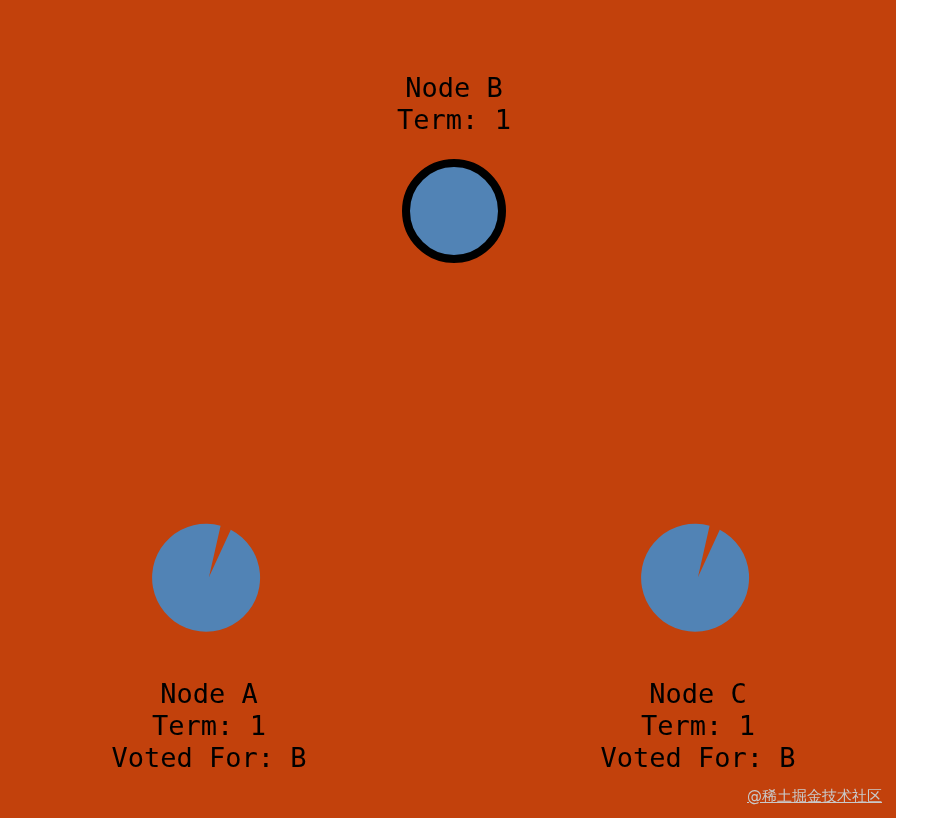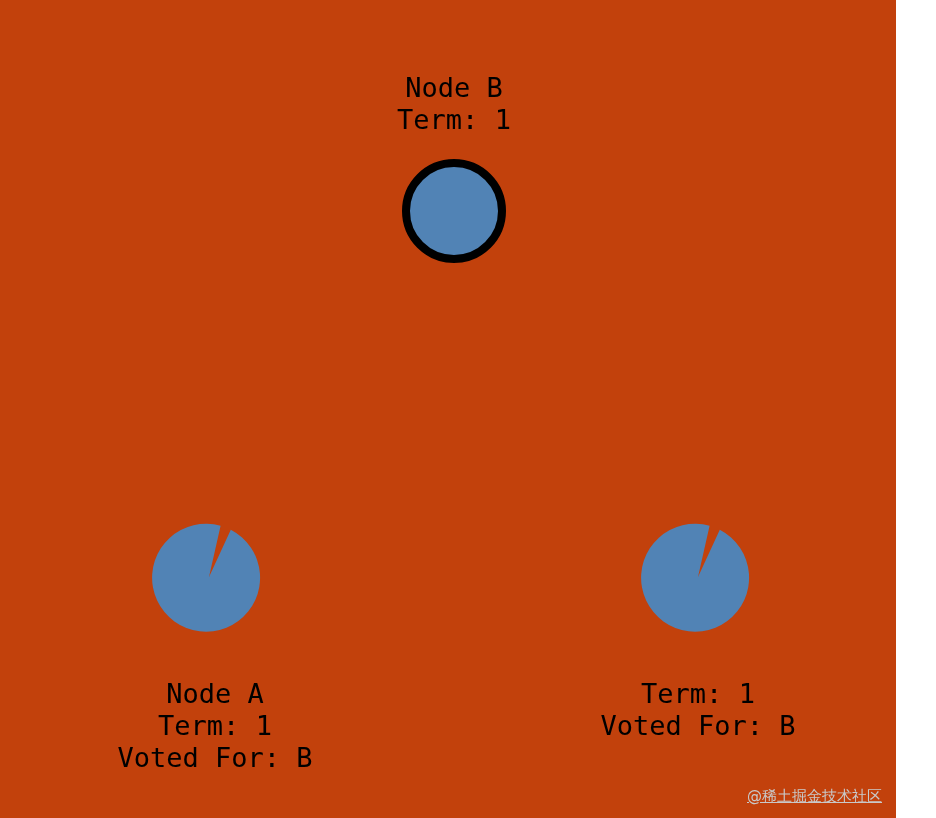--- a/index.html
+++ b/index.html
@@ -84,37 +84,38 @@
       <svg width="108" height="108" viewBox="0 0 108 108">
 
         <path d="M 54 54
                  L 65.6 2.7
                  A 54 54 0 1 0 75.8 6.7
                  L 54 54 Z" fill="#5183b5"></path>
       </svg>
     </div>
   </div>
 
-  <div class="label-block" id="node-a-label" style="left:215px; top:678px;">
+  <div class="label-block" id="node-a-label" style="left:209px; top:678px;">
     <span class="line">Node A</span>
     <span class="line">Term: 1</span>
     <span class="line">Voted For: B</span>
   </div>
 
   <div class="node" id="node-c-group" style="left:698px; top:577px;">
     <div class="node-shape">
       <svg width="108" height="108" viewBox="0 0 108 108">
         <path d="M 54 54
                  L 65.6 2.7
                  A 54 54 0 1 0 75.8 6.7
                  L 54 54 Z" fill="#5183b5"></path>
       </svg>
     </div>
   </div>
 
   <div class="label-block" id="node-c-label" style="left:698px; top:678px;">
+    <span class="line">Node C</span>
     <span class="line">Term: 1</span>
     <span class="line">Voted For: B</span>
   </div>
 
   <div id="watermark">@稀土掘金技术社区</div>
 
 </div>
 
 </body></html>

